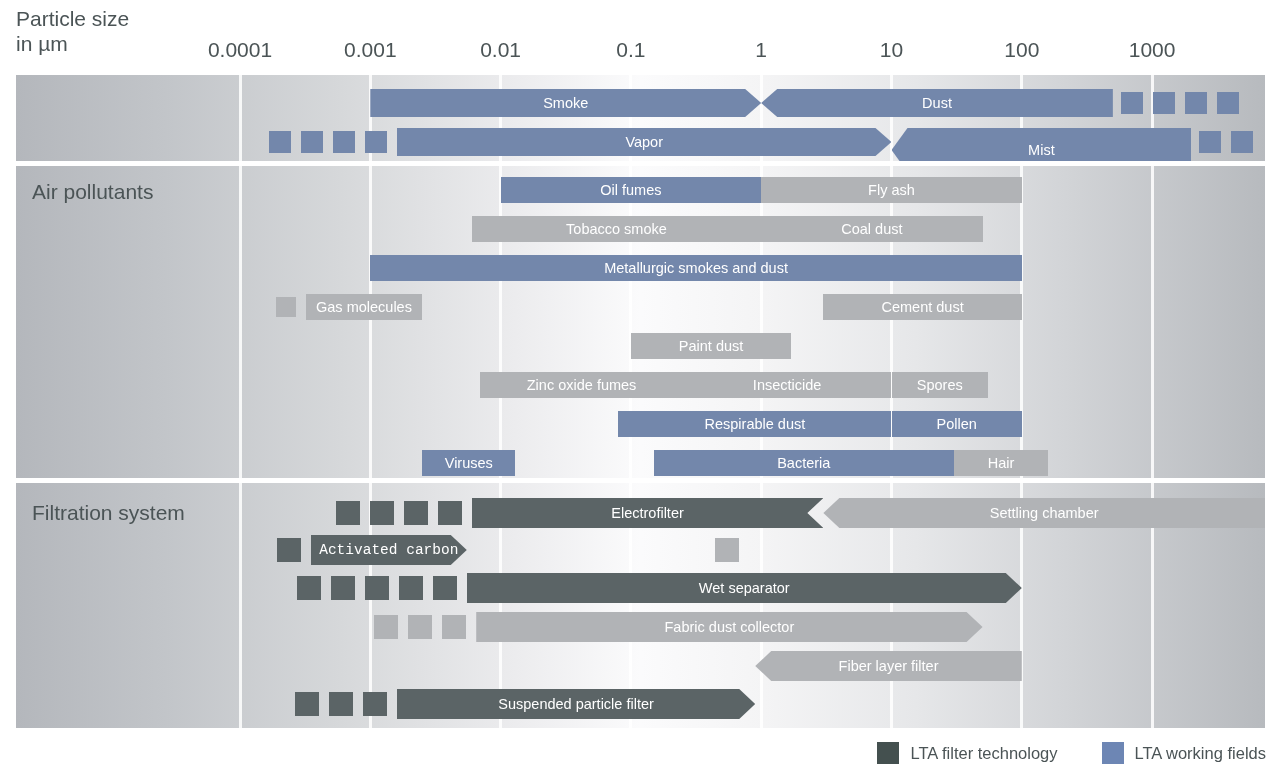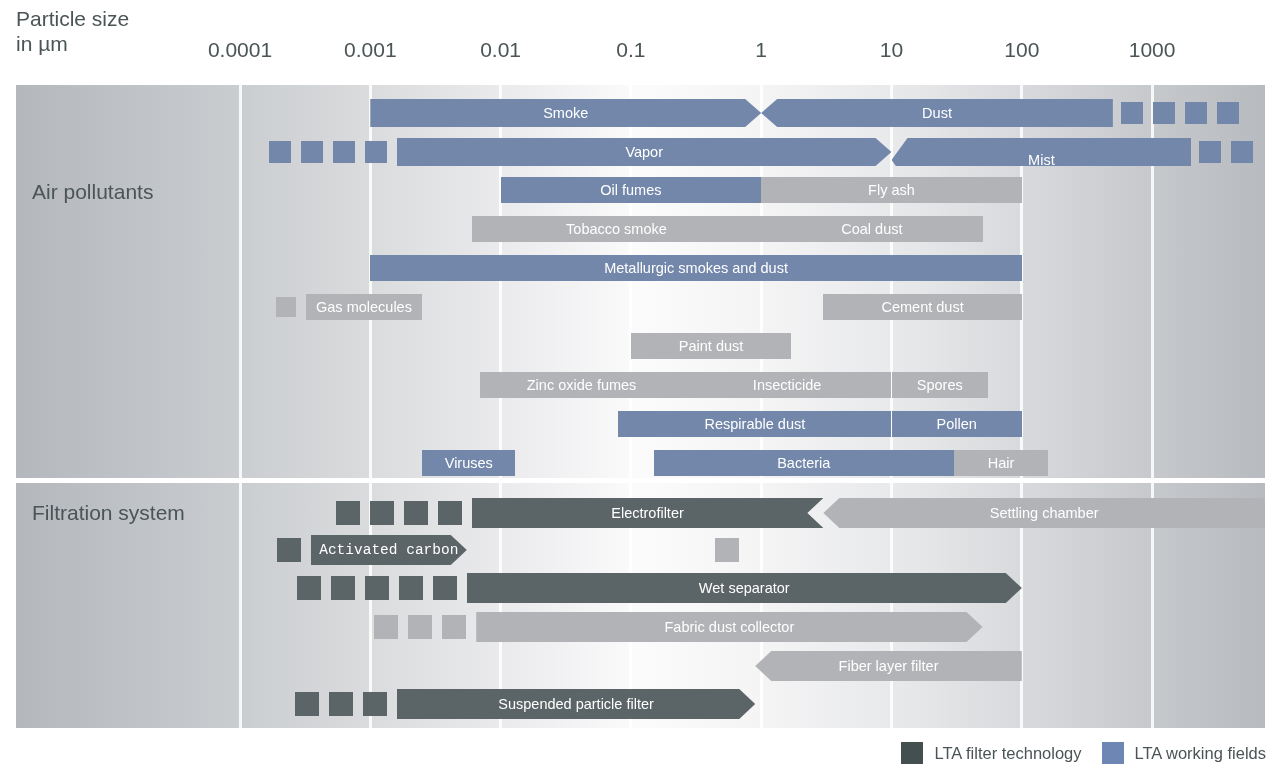--- a/index.html
+++ b/index.html
@@ -24,21 +24,21 @@
   }
 
   
   .panel {
     position: absolute; left: 16px; width: 1249px;
     background: linear-gradient(to right,
        #b4b7bc 0%, #c2c5c9 12%, #d6d8da 26%, #ececee 40%,
        #fbfbfc 50%, #f4f4f5 60%, #e6e7e9 72%, #d2d4d7 84%, #b7babe 100%);
     overflow: hidden;
   }
-  #panel-top   { top: 85px;  height: 86px; }
+  #panel-top   { top: 75px;  height: 86px; }
   #panel-air   { top: 166px; height: 312px; }
   #panel-filt  { top: 483px; height: 245px; }
 
   
   .gridline {
     position: absolute; top: 0; bottom: 0; width: 3px;
     background: rgba(255,255,255,0.85);
   }
 
   
@@ -64,21 +64,21 @@
 
   
   .sect-title {
     position: absolute; left: 32px;
     font-size: 21px; color: #4b5456; white-space: nowrap;
   }
 
   
   #legend {
     position: absolute; left: 0; right: 14px; top: 742px;
-    display: flex; justify-content: flex-end; align-items: center; gap: 20px;
+    display: flex; justify-content: flex-end; align-items: center; gap: 44px;
     font-size: 16.5px; color: #4b5456;
   }
   .legend-item { display: flex; align-items: center; gap: 11px; }
   .legend-sw { width: 22px; height: 22px; display: block; }
 </style>
 </head>
 <body>
 
 <div id="root">
 

